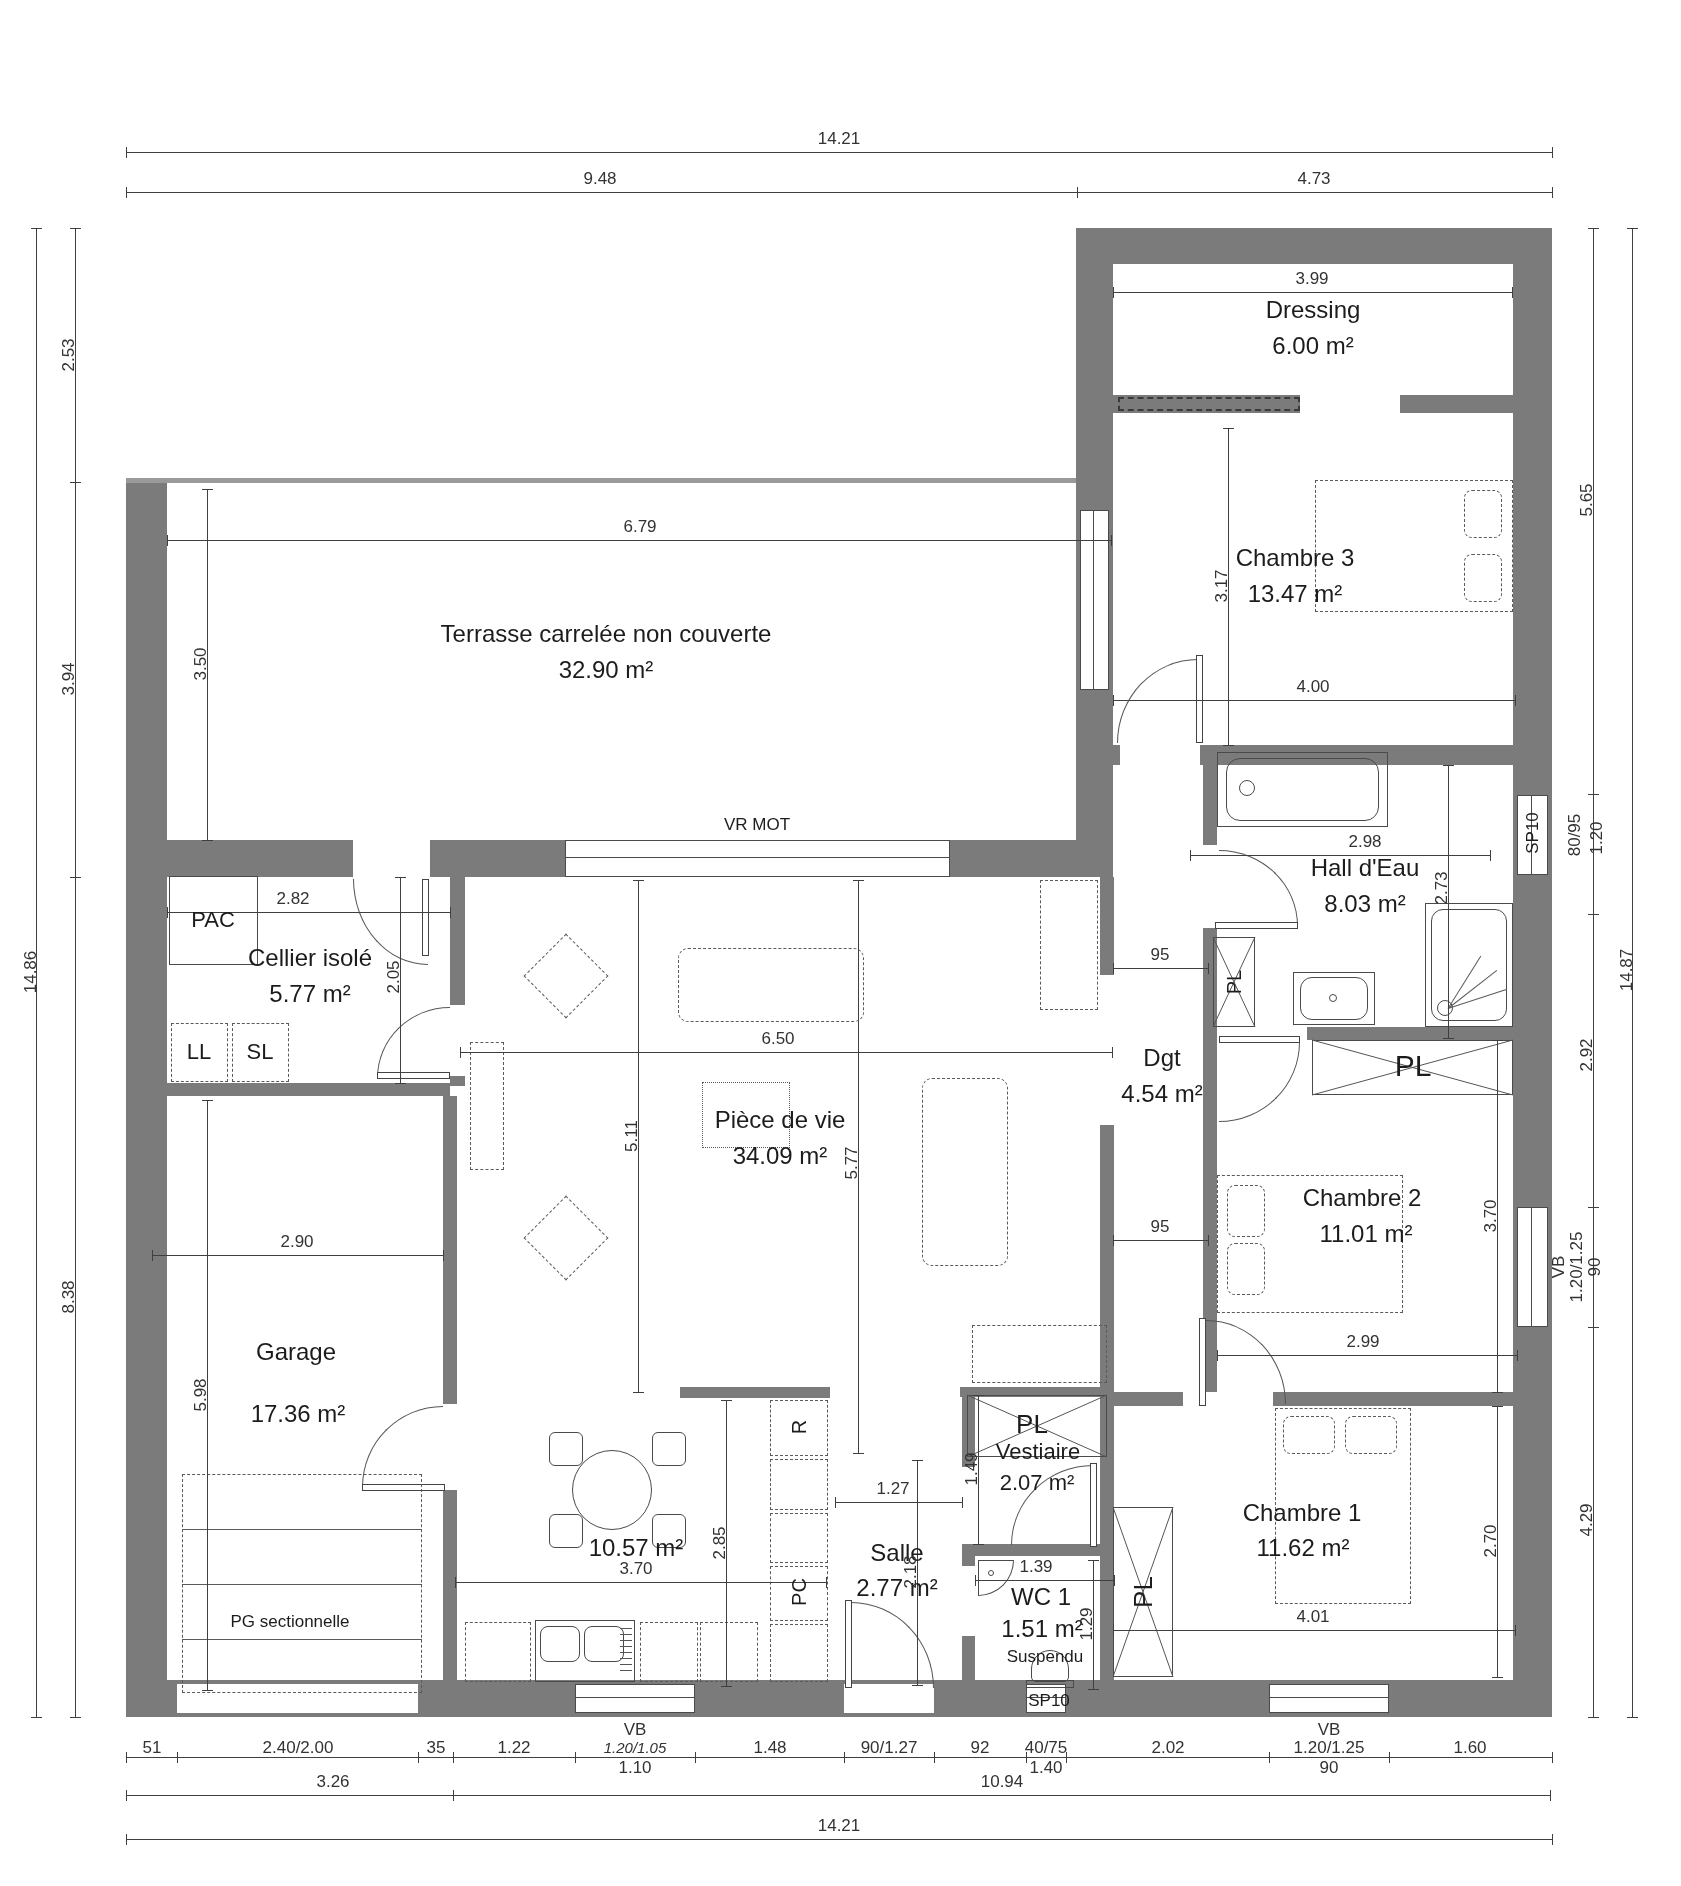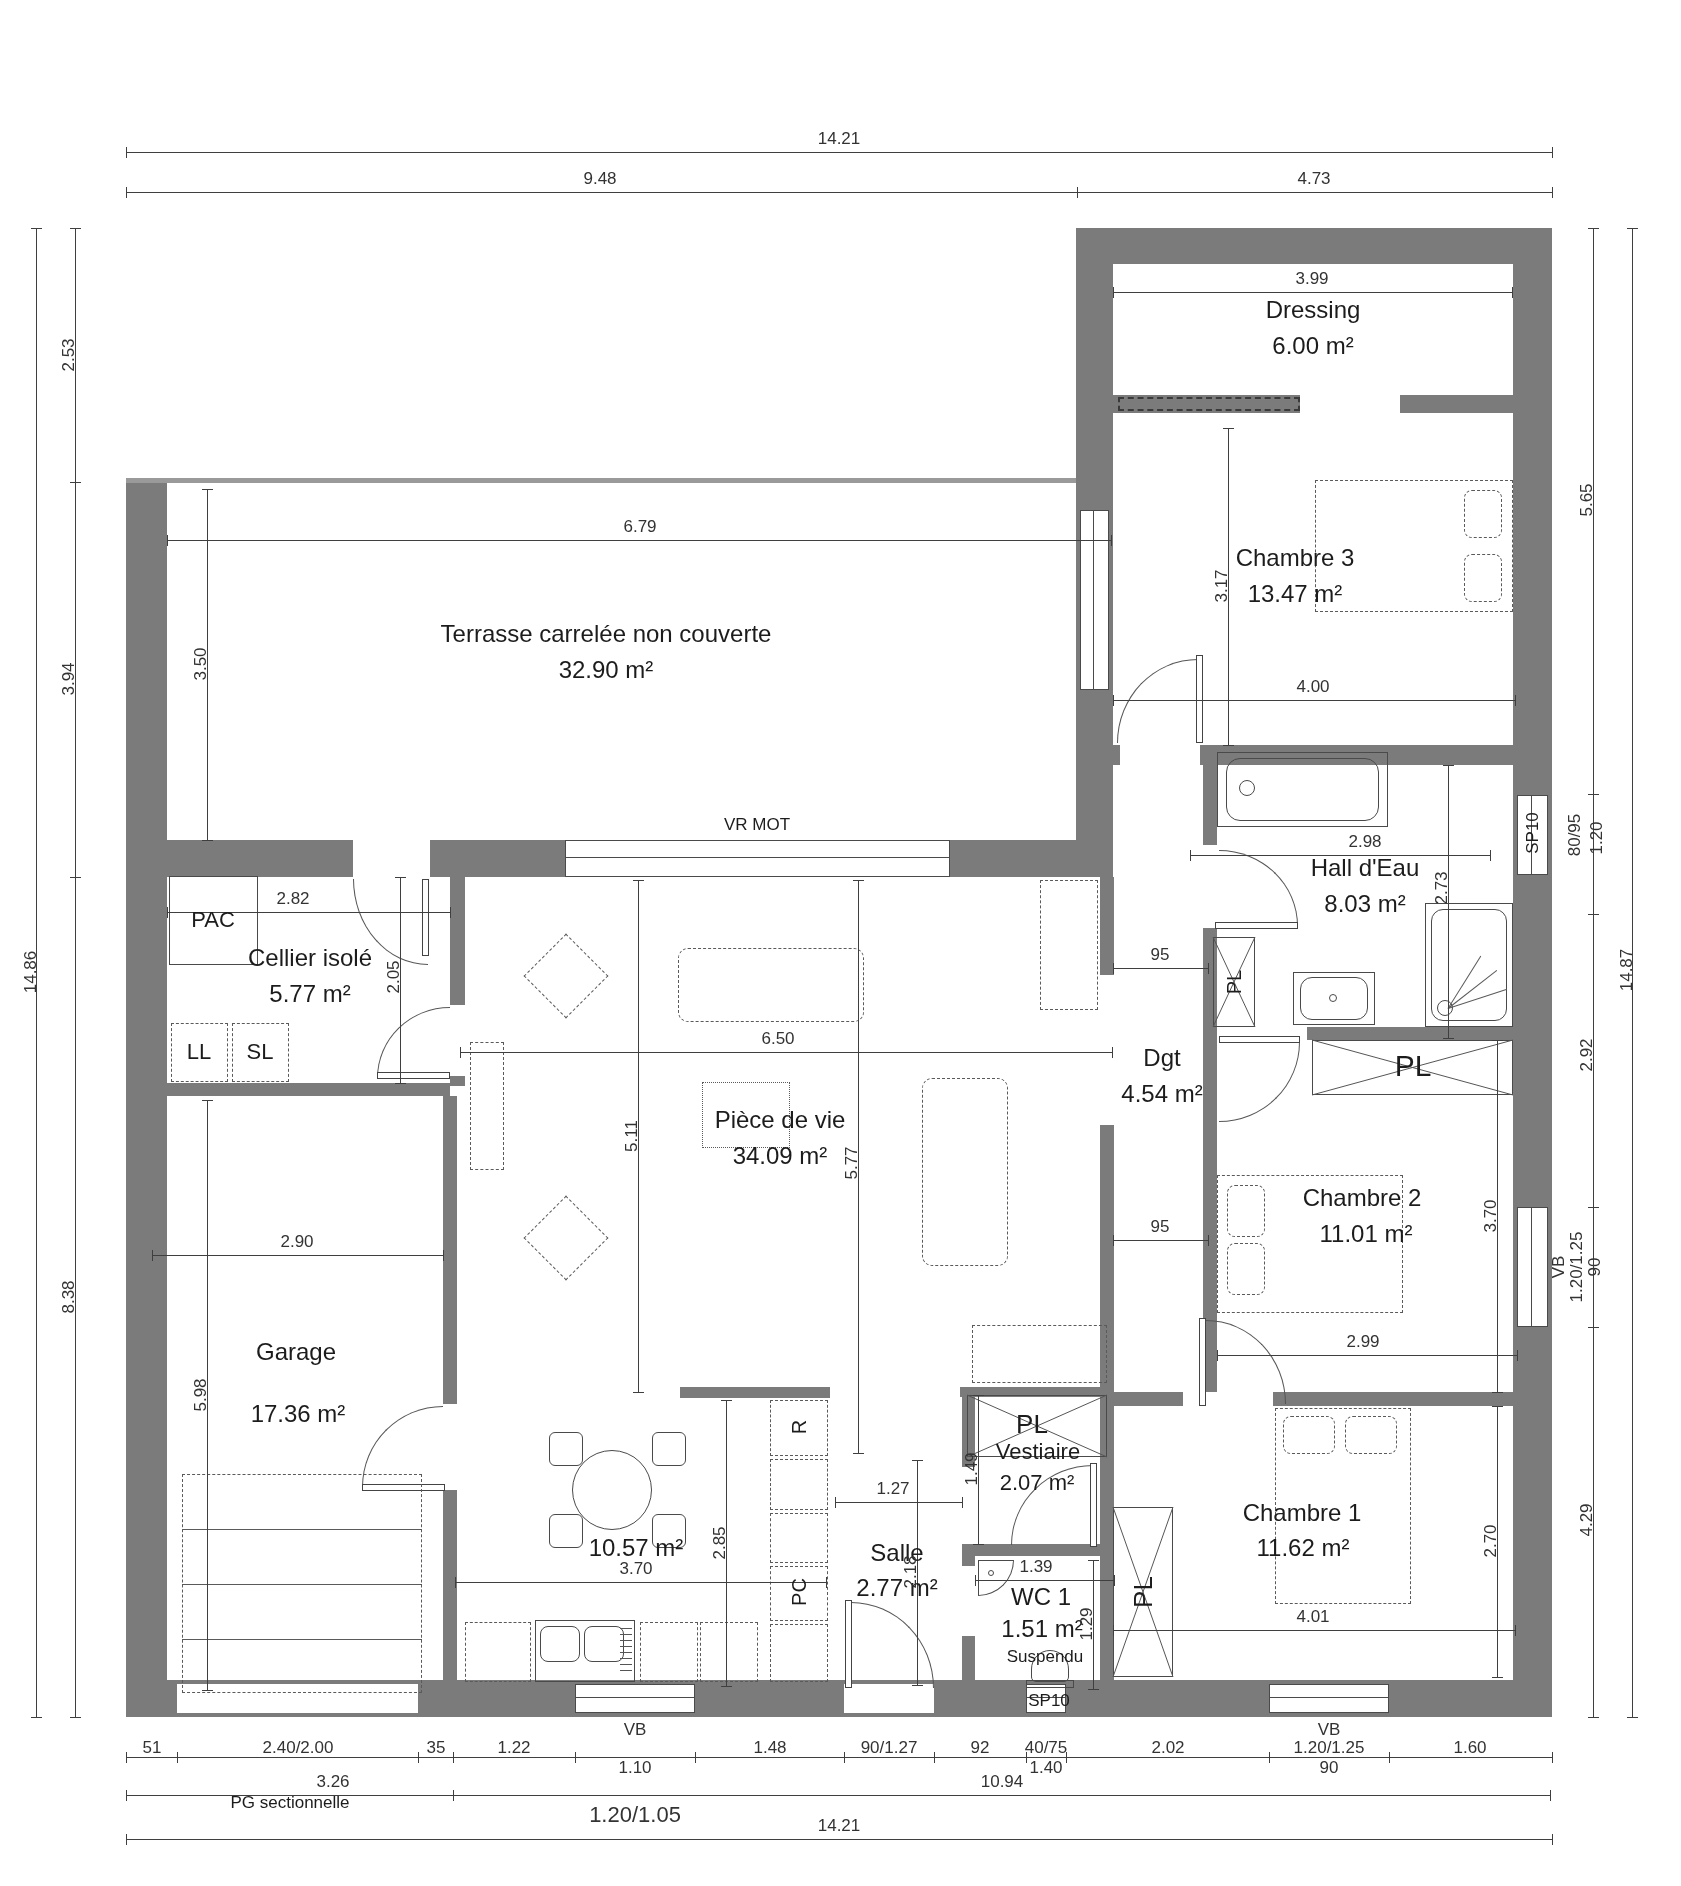--- a/index.html
+++ b/index.html
@@ -333,21 +333,21 @@
     <div class="lbl" style="left: 1041px; top: 1597px; font-size: 24px;">WC 1</div>
     <div class="lbl" style="left: 1042px; top: 1629px; font-size: 24px;">1.51 m²</div>
     <div class="lbl" style="left: 1302px; top: 1513px; font-size: 24px;">Chambre 1</div>
     <div class="lbl" style="left: 1303px; top: 1548px; font-size: 24px;">11.62 m²</div>
     <div class="lbl" style="left: 213px; top: 920px; font-size: 22px;">PAC</div>
     <div class="lbl" style="left: 199px; top: 1052px; font-size: 22px;">LL</div>
     <div class="lbl" style="left: 260px; top: 1052px; font-size: 22px;">SL</div>
     <div class="lbl rot" style="left: 799px; top: 1427px; font-size: 20px;">R</div>
     <div class="lbl rot" style="left: 799px; top: 1592px; font-size: 20px;">PC</div>
     <div class="lbl" style="left: 757px; top: 824px; font-size: 17px;">VR MOT</div>
-    <div class="lbl" style="left: 290px; top: 1802px; font-size: 17px;">PG sectionnelle</div>
+    <div class="lbl" style="left: 290px; top: 1621px; font-size: 17px;">PG sectionnelle</div>
     <div class="lbl" style="left: 1049px; top: 1700px; font-size: 17px;">SP10</div>
     <div class="lbl rot" style="left: 1532px; top: 833px; font-size: 17px;">SP10</div>
     <div class="lbl" style="left: 1045px; top: 1656px; font-size: 17px;">Suspendu</div>
     <div class="lbl rot" style="left: 1234px; top: 982px; font-size: 20px;">PL</div>
     <div class="lbl" style="left: 1413px; top: 1066px; font-size: 30px;">PL</div>
     <div class="lbl" style="left: 1032px; top: 1424px; font-size: 26px;">PL</div>
     <div class="lbl rot" style="left: 1143px; top: 1592px; font-size: 26px;">PL</div>
     <div class="lbl dim" style="left: 839px; top: 138px; font-size: 17px;">14.21</div>
     <div class="lbl dim" style="left: 600px; top: 178px; font-size: 17px;">9.48</div>
     <div class="lbl dim" style="left: 1314px; top: 178px; font-size: 17px;">4.73</div>
@@ -362,21 +362,21 @@
     <div class="lbl dim" style="left: 297px; top: 1241px; font-size: 17px;">2.90</div>
     <div class="lbl dim" style="left: 1363px; top: 1341px; font-size: 17px;">2.99</div>
     <div class="lbl dim" style="left: 893px; top: 1488px; font-size: 17px;">1.27</div>
     <div class="lbl dim" style="left: 1036px; top: 1566px; font-size: 17px;">1.39</div>
     <div class="lbl dim" style="left: 636px; top: 1568px; font-size: 17px;">3.70</div>
     <div class="lbl dim" style="left: 1313px; top: 1616px; font-size: 17px;">4.01</div>
     <div class="lbl dim" style="left: 152px; top: 1747px; font-size: 17px;">51</div>
     <div class="lbl dim" style="left: 298px; top: 1747px; font-size: 17px;">2.40/2.00</div>
     <div class="lbl dim" style="left: 436px; top: 1747px; font-size: 17px;">35</div>
     <div class="lbl dim" style="left: 514px; top: 1747px; font-size: 17px;">1.22</div>
-    <div class="lbl dim" style="left: 635px; top: 1815px; font-size: 22px;">1.20/1.05</div>
+    <div class="lbl dim" style="left: 635px; top: 1747px; font-size: 15px; font-style: italic;">1.20/1.05</div>
     <div class="lbl dim" style="left: 770px; top: 1747px; font-size: 17px;">1.48</div>
     <div class="lbl dim" style="left: 889px; top: 1747px; font-size: 17px;">90/1.27</div>
     <div class="lbl dim" style="left: 980px; top: 1747px; font-size: 17px;">92</div>
     <div class="lbl dim" style="left: 1046px; top: 1747px; font-size: 17px;">40/75</div>
     <div class="lbl dim" style="left: 1168px; top: 1747px; font-size: 17px;">2.02</div>
     <div class="lbl dim" style="left: 1329px; top: 1747px; font-size: 17px;">1.20/1.25</div>
     <div class="lbl dim" style="left: 1470px; top: 1747px; font-size: 17px;">1.60</div>
     <div class="lbl dim" style="left: 635px; top: 1729px; font-size: 17px;">VB</div>
     <div class="lbl dim" style="left: 1329px; top: 1729px; font-size: 17px;">VB</div>
     <div class="lbl dim" style="left: 635px; top: 1767px; font-size: 17px;">1.10</div>

